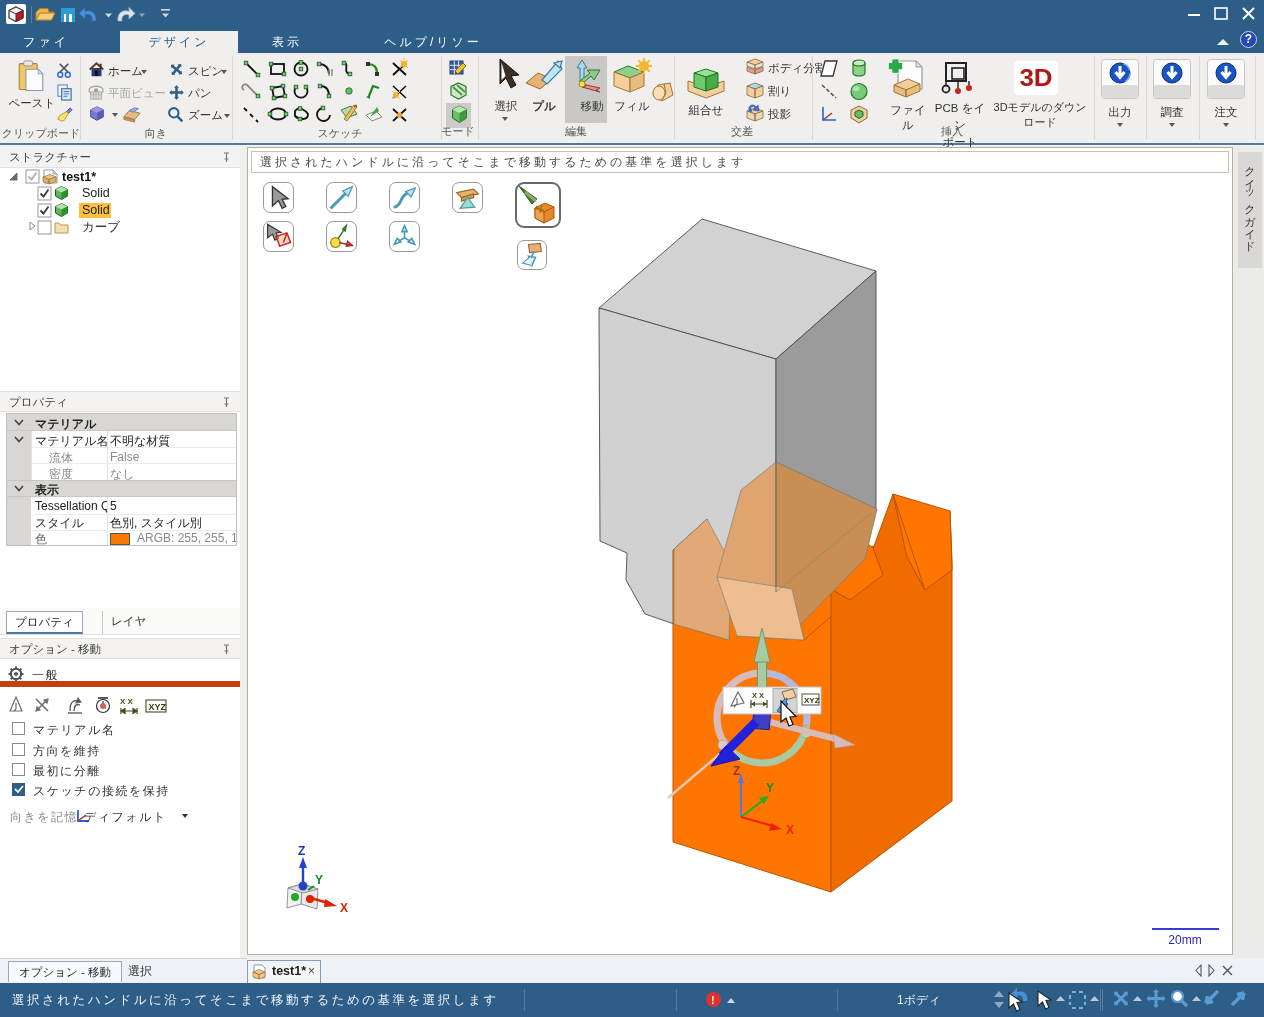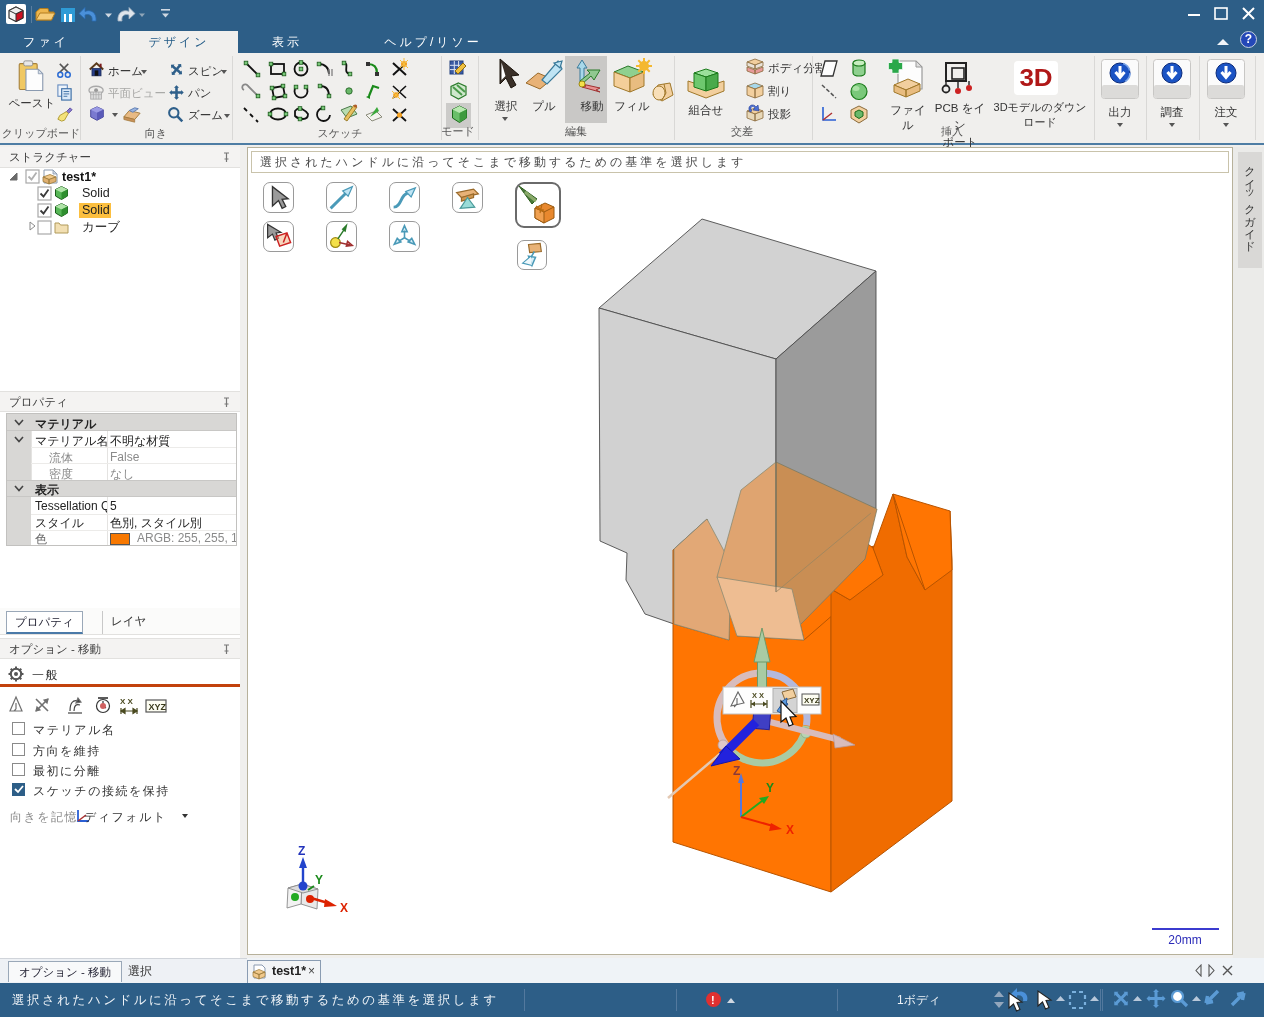--- a/index.html
+++ b/index.html
@@ -274,21 +274,21 @@
   <path d="M8 1 L8 26 L14 20 L19 30 L24 27 L19 18 L27 17 Z" fill="#3a3028" stroke="#1a120a" stroke-width="1"></path>
   <path d="M9.5 4.5 L9.5 22 L13.5 18 Z" fill="#fff"></path>
  </svg>
  <div class="abs btnlabel" style="left:482px;top:46px;width:48px;">選択</div>
  <div class="abs drop" style="left:502px;top:64px;"></div>
  <svg class="abs" style="left:524px;top:6px" width="40" height="38" viewBox="0 0 40 38">
   <path d="M2 24 L14 14 L28 20 L16 30 Z" fill="#e8b277" stroke="#9a6a2a" stroke-width="1"></path>
   <path d="M34 2 L38 10 L23 25 L18 21 Z" fill="#bfe4f4" stroke="#3a7a9a" stroke-width="1.2"></path>
   <path d="M38 2 L30 4 L36 9 Z" fill="#bfe4f4" stroke="#3a7a9a" stroke-width="1.2"></path>
  </svg>
- <div class="abs btnlabel" style="left:524px;top:46px;width:40px;">プル</div>
+ <div class="abs btnlabel" style="left:524px;top:46px;width:40px;font-weight:bold;">プル</div>
  <div class="abs" style="left:565px;top:3px;width:42px;height:67px;background:#c9c8c6;"></div>
  <svg class="abs" style="left:570px;top:5px" width="36" height="38" viewBox="0 0 36 38">
   <path d="M12 2 L17 10 L14 10 L14 24 L10 24 L10 10 L7 10 Z" fill="#a8d8ea" stroke="#3a7a9a" stroke-width="1"></path>
   <path d="M30 12 L24 22 L21 18 L12 26 L10 23 L20 15 L17 12 Z" fill="#90c890" stroke="#2a7a2a" stroke-width="1"></path>
   <path d="M12 26 L30 30 L26 32 L30 34 L12 29 L16 28 Z" fill="#e89090" stroke="#a03030" stroke-width="1"></path>
   <circle cx="12" cy="26" r="3" fill="#f4e04a" stroke="#a08a10" stroke-width="1"></circle>
  </svg>
  <div class="abs btnlabel" style="left:566px;top:46px;width:52px;">移動</div>
  <svg class="abs" style="left:610px;top:5px" width="42" height="40" viewBox="0 0 42 40">
   <path d="M4 14 L18 8 L34 14 L20 20 Z" fill="#8fd08f" stroke="#2a7a2a" stroke-width="1"></path>
@@ -492,21 +492,21 @@
   <div class="abs" style="left:24px;top:116px;width:205px;height:1px;background:#ecebe9;"></div>
  </div>
 
  <div class="abs" style="left:0;top:461px;width:240px;height:27px;background:#fbfbfa;border-bottom:1px solid #e2e1df;">
   <div class="abs" style="left:6px;top:3px;height:23px;padding:0 8px;border:1px solid #9aa8b8;border-bottom:2px solid #4a7aa8;background:#fff;font-size:11.5px;line-height:21px;color:#223;">プロパティ</div>
   <div class="abs" style="left:102px;top:3px;height:23px;padding:0 8px;font-size:11.5px;line-height:21px;color:#333;border-left:1px solid #c8c8c8;">レイヤ</div>
  </div>
  <div class="abs phead" style="top:491px;border-top:1px solid #e2e1df;">オプション - 移動<svg class="pin" viewBox="0 0 7 11">
         <path d="M1 1 h5 M3.5 1 v6 M1.5 7 h4 M3.5 7 v3" stroke="#777" stroke-width="1.2" fill="none"></path>
       </svg></div>
- <div class="abs" style="left:0;top:515px;width:240px;height:25px;border-bottom:3px solid #c2410c;">
+ <div class="abs" style="left:0;top:515px;width:240px;height:25px;border-bottom:6px solid #c2410c;">
   <svg class="abs" style="left:7px;top:3px" width="18" height="18" viewBox="0 0 18 18">
    <circle cx="9" cy="9" r="5.2" fill="none" stroke="#555" stroke-width="2"></circle>
    <circle cx="9" cy="9" r="2" fill="#555"></circle>
    <g stroke="#555" stroke-width="2">
           <path d="M9 1.5 v3 M9 13.5 v3 M1.5 9 h3 M13.5 9 h3 M3.7 3.7 l2.1 2.1 M12.2 12.2 l2.1 2.1 M14.3 3.7 l-2.1 2.1 M5.8 12.2 l-2.1 2.1"></path>
         </g>
   </svg>
   <div class="abs cjk" style="left:32px;top:5px;">一般</div>
  </div>
 

